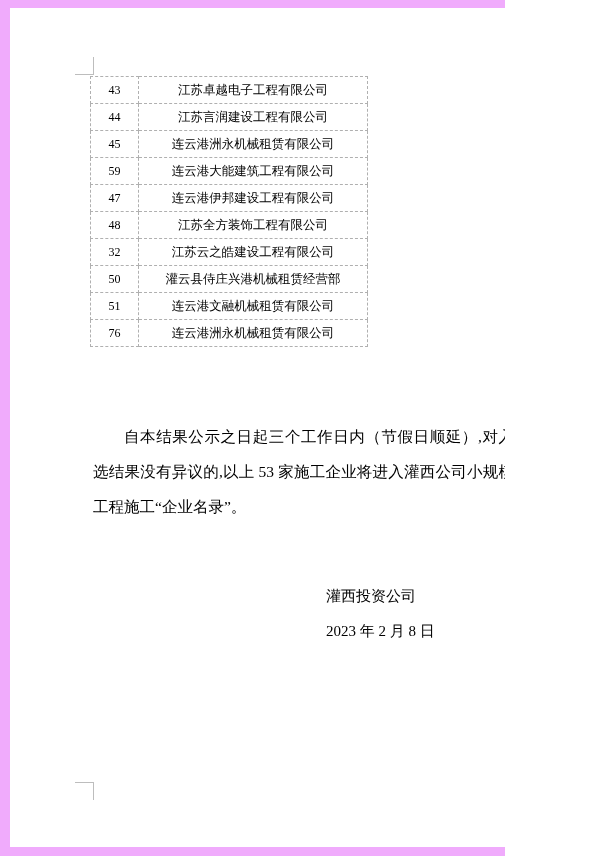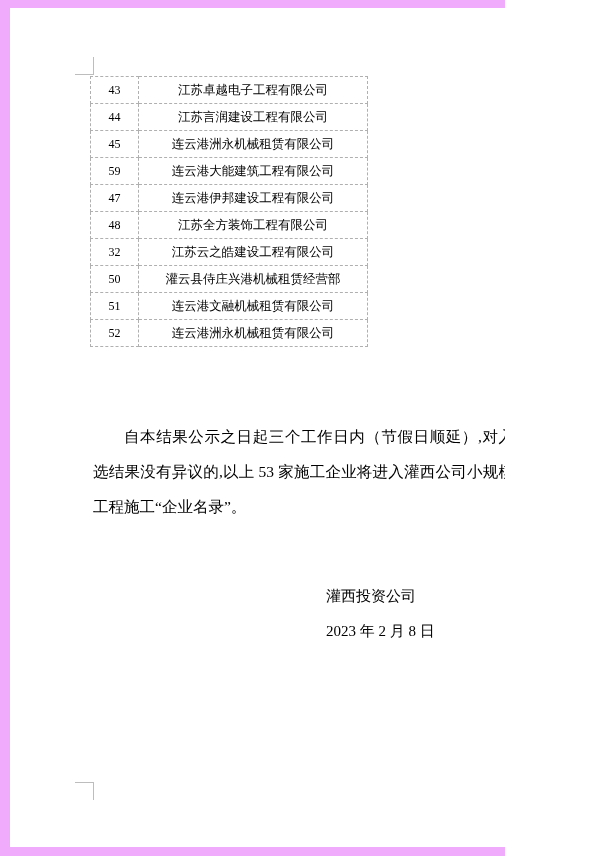--- a/index.html
+++ b/index.html
@@ -115,21 +115,21 @@
       </tr>
       <tr>
         <td class="num">50</td>
         <td class="name">灌云县侍庄兴港机械租赁经营部</td>
       </tr>
       <tr>
         <td class="num">51</td>
         <td class="name">连云港文融机械租赁有限公司</td>
       </tr>
       <tr>
-        <td class="num">52</td>
+        <td class="num">76</td>
         <td class="name">连云港洲永机械租赁有限公司</td>
       </tr>
     </tbody>
   </table>
 
   <div class="body-paragraph">自本结果公示之日起三个工作日内（节假日顺延）,对入选结果没有异议的,以上 53 家施工企业将进入灌西公司小规模工程施工“企业名录”。</div>
 
   <div class="sig-line sig-company">灌西投资公司</div>
   <div class="sig-line sig-date">2023 年 2 月 8 日</div>
 </div>

